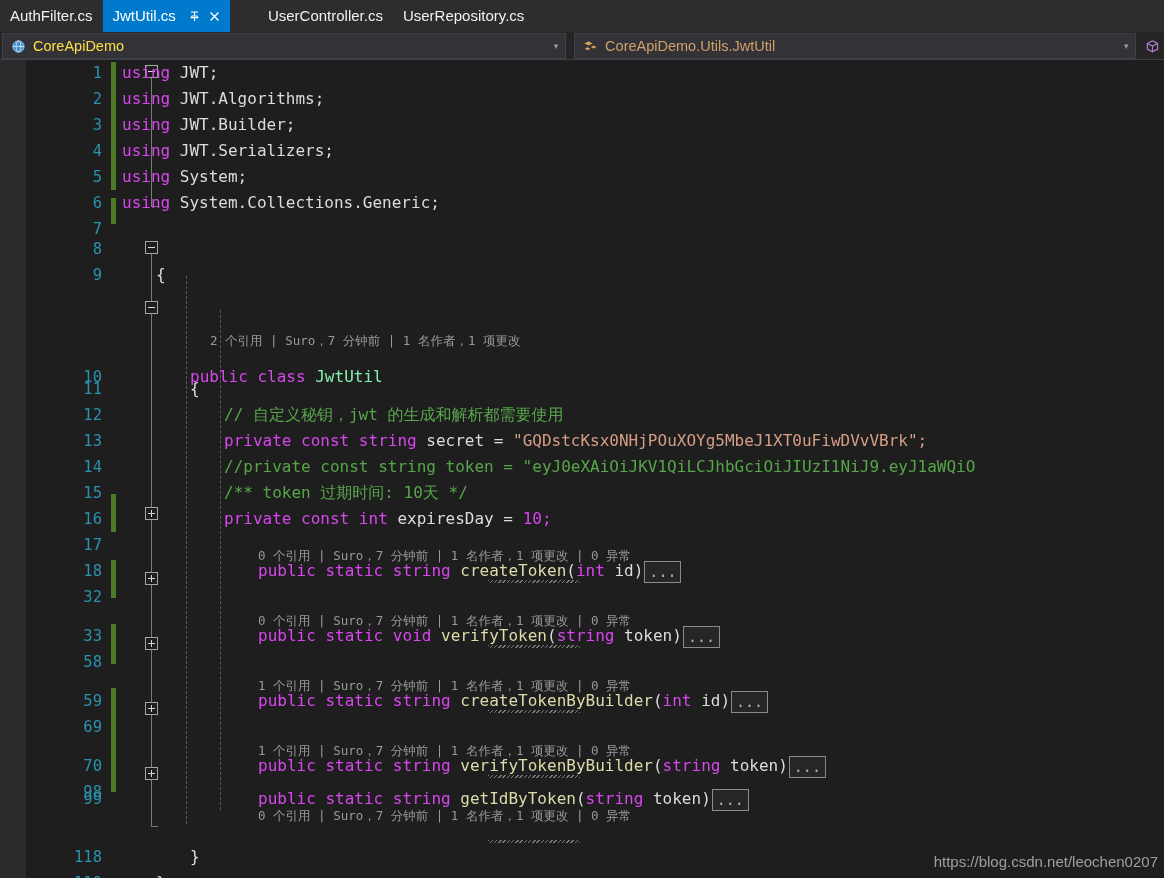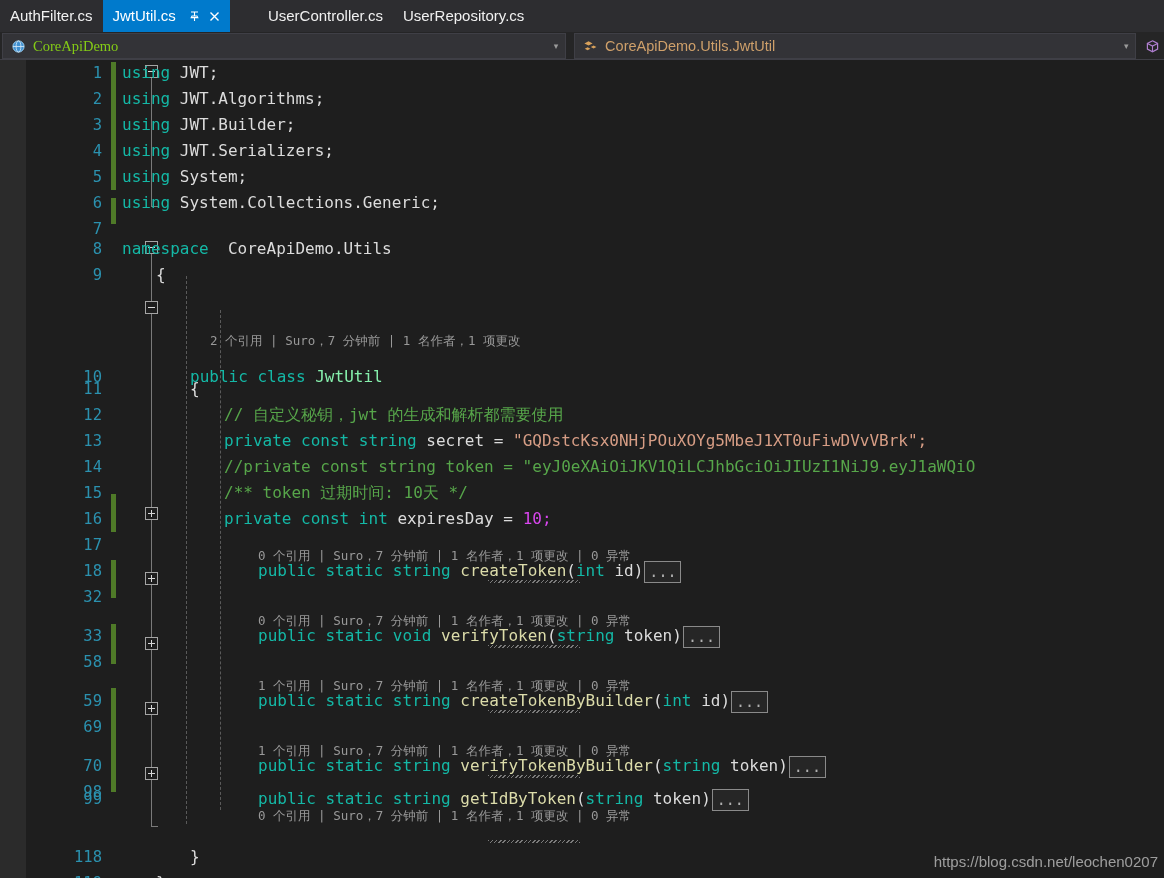--- a/index.html
+++ b/index.html
@@ -75,21 +75,21 @@
     width: 22px; min-width: 22px;
     display: flex; align-items: center; justify-content: center;
     margin-left: 4px;
   }
   .nav-combo-text {
     flex: 1 1 auto;
     padding-left: 4px;
     white-space: nowrap;
     overflow: hidden;
   }
-  #nav-combo-left .nav-combo-text { color: #84cc16; font-family: Liberation Serif, serif; }
+  #nav-combo-left .nav-combo-text { color: #fde047; }
   #nav-combo-right .nav-combo-text { color: #cfa06a; }
   .nav-caret {
     width: 18px; min-width: 18px;
     display: flex; align-items: center; justify-content: center;
     color: #9a9a9a; font-size: 9px;
   }
   #nav-extra-btn {
     width: 24px; height: 26px; margin-top: 1px; margin-left: 4px;
     display: flex; align-items: center; justify-content: center;
     cursor: pointer;
@@ -176,21 +176,21 @@
     font-size: 16px; line-height: 26px;
     font-family: "DejaVu Sans Mono", monospace;
     white-space: pre;
   }
   .code.i1 { left: 129px; }
   .code.i2 { left: 163px; }
   .code.i3 { left: 197px; }
   .code.i4 { left: 231px; }
 
   
-  .kw  { color: #14b8a6; }
+  .kw  { color: #d946ef; }
   .typ { color: #86efac; }
   .mth { color: #dcdcaa; }
   .str { color: #d69d85; }
   .num { color: #d946ef; }
   .cmt { color: #57a64a; }
   .pln { color: #dcdcdc; }
   .punc{ color: #dcdcdc; }
 
   
   .codelens {
@@ -359,21 +359,20 @@
       <span class="lineno">6</span>
       <span class="code"><span class="kw">using</span><span class="pln"> </span><span class="pln">System.Collections.Generic;</span></span>
     </div>
 
     <div class="row" style="top:156px">
       <span class="lineno">7</span>
     </div>
 
     <div class="row" style="top:176px">
       <span class="lineno">8</span>
-      <span class="code"><span class="kw">namespace</span><span class="pln">  </span><span class="pln">CoreApiDemo.Utils</span></span>
     </div>
 
     <div class="row" style="top:202px">
       <span class="lineno">9</span>
       <span class="code i1 punc">{</span>
     </div>
 
     <div class="codelens" style="left:183px; top:272px;">2 个引用 | Suro，7 分钟前 | 1 名作者，1 项更改</div>
 
     <div class="row" style="top:304px">

